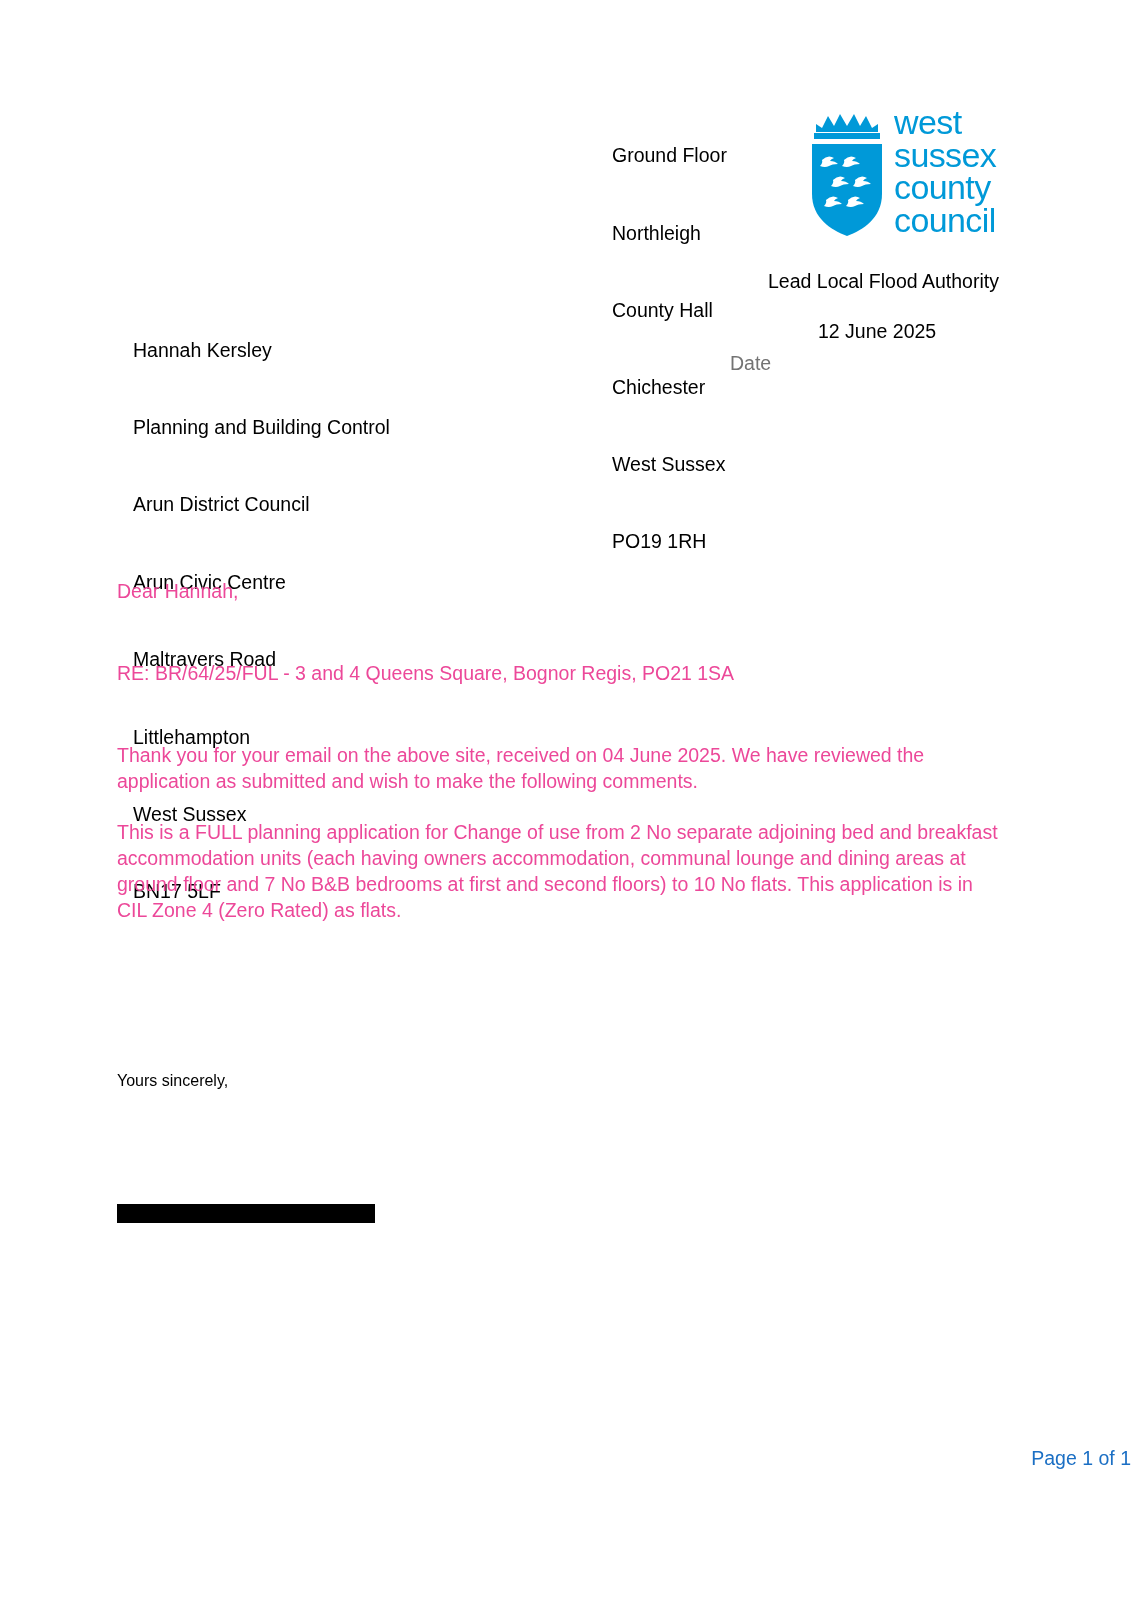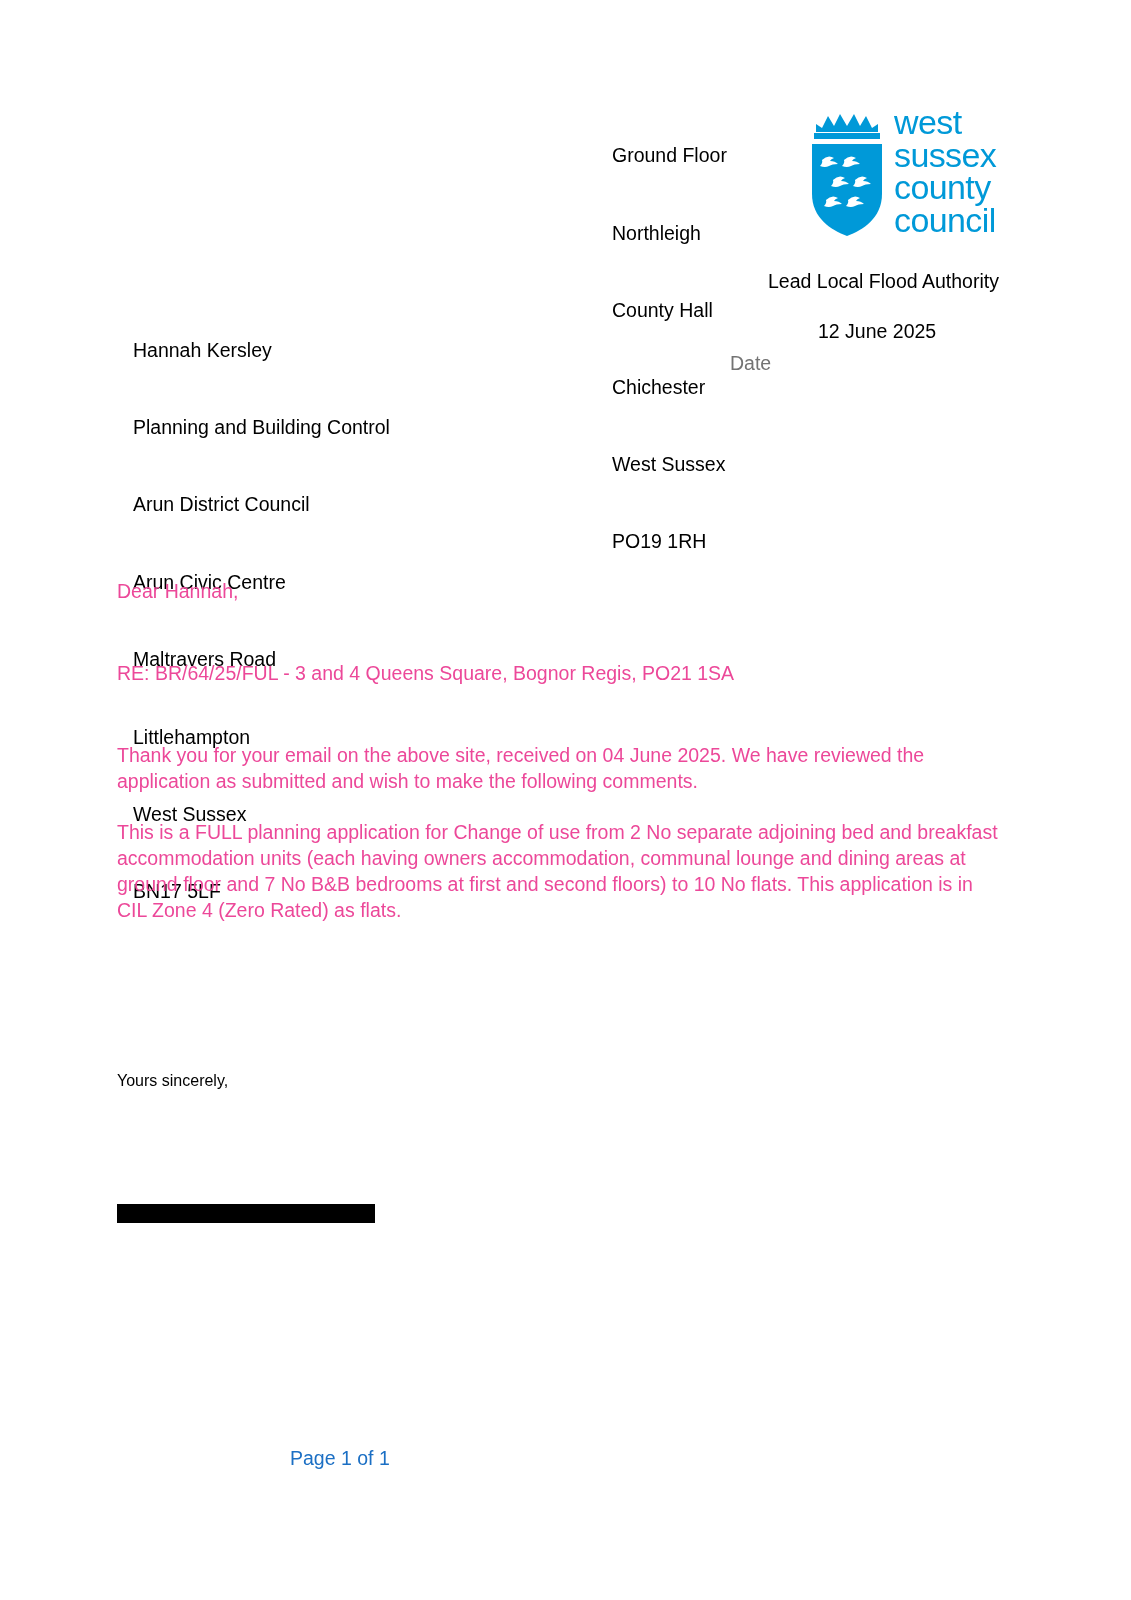--- a/index.html
+++ b/index.html
@@ -132,21 +132,21 @@
     width: 258px;
     height: 19px;
     background: #000000;
   }
 
   .page-footer {
     position: absolute;
     left: 0;
     top: 1447px;
     width: 1131px;
-    text-align: left;
+    text-align: right;
     font-size: 19.5px;
     color: #1b6fc4;
   }
   .page-footer .inner {
     display: inline-block;
     margin-left: 290px;
   }
 </style>
 </head>
 <body>

